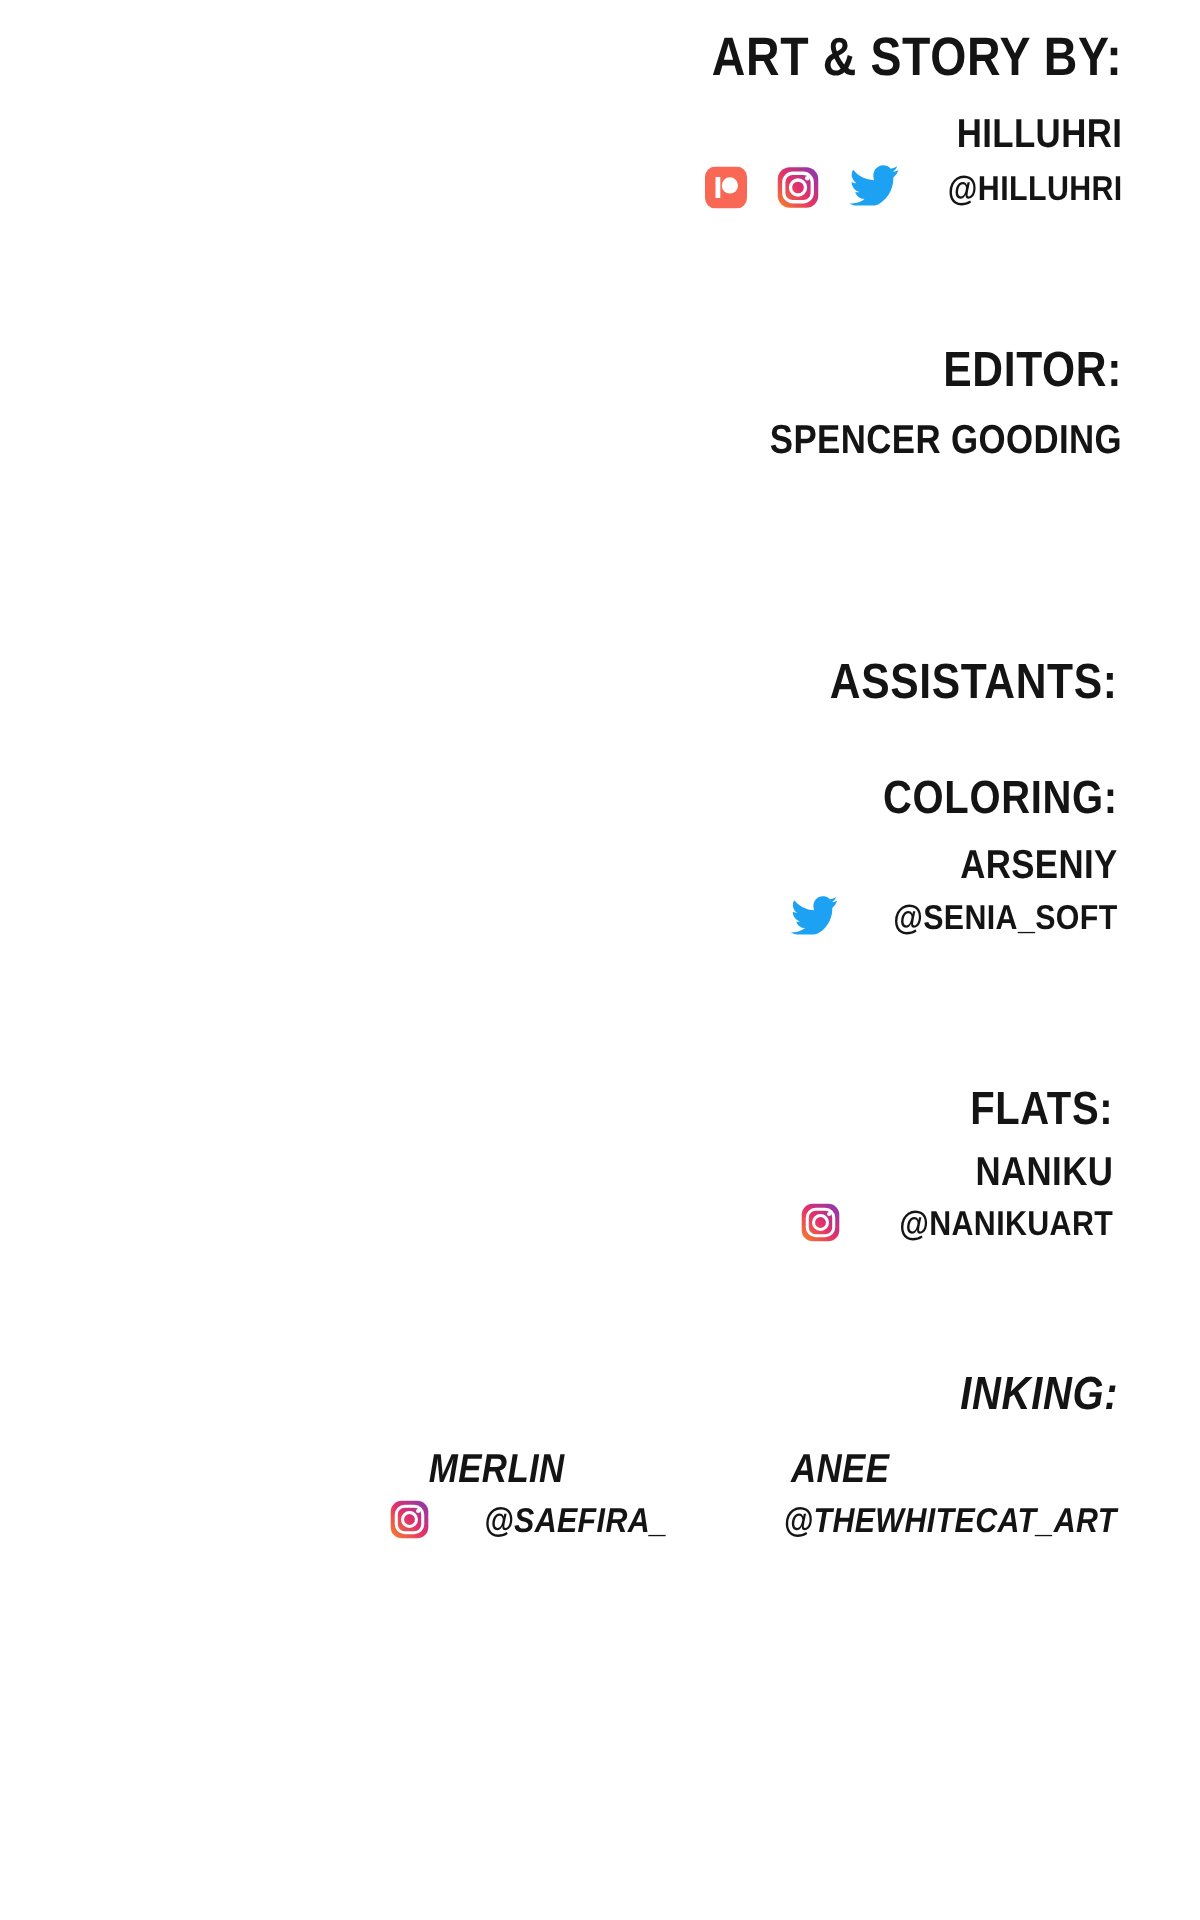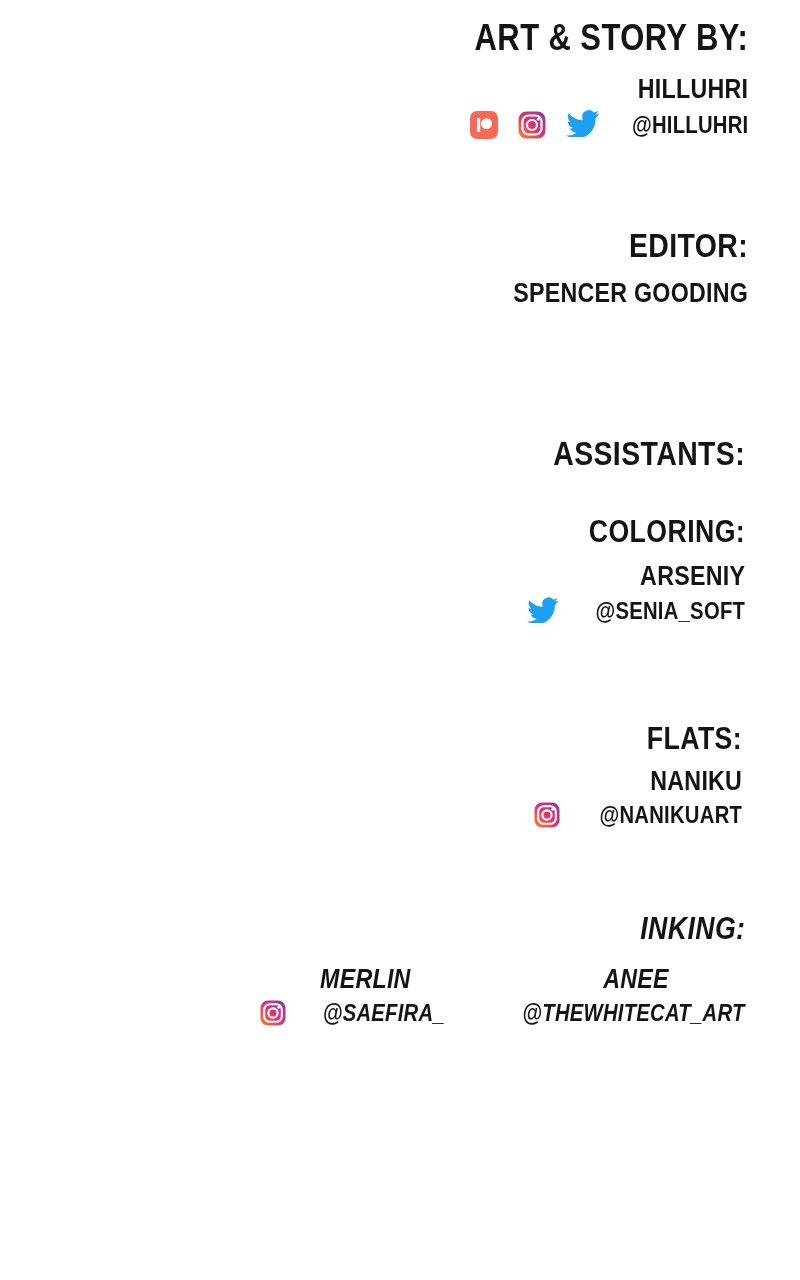--- a/index.html
+++ b/index.html
@@ -84,21 +84,21 @@
   #block-inking   { position: absolute; top: 912px; right: 55px; font-style: italic; }
 
   .inking-cols {
     display: flex;
     justify-content: flex-end;
     align-items: flex-start;
     gap: 48px;
     margin-top: 18px;
   }
   .inking-col {
-    text-align: center;
+    text-align: left;
   }
 
   
   .icon {
     display: inline-block;
     flex: 0 0 auto;
     line-height: 0;
   }
   .ico-26 { width: 26px; height: 26px; }
   .ico-28 { width: 28px; height: 28px; }

